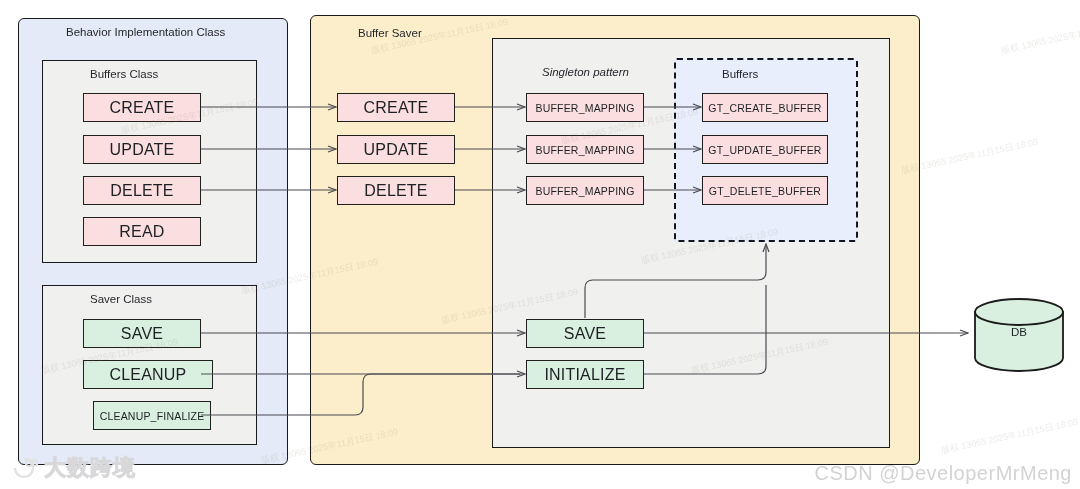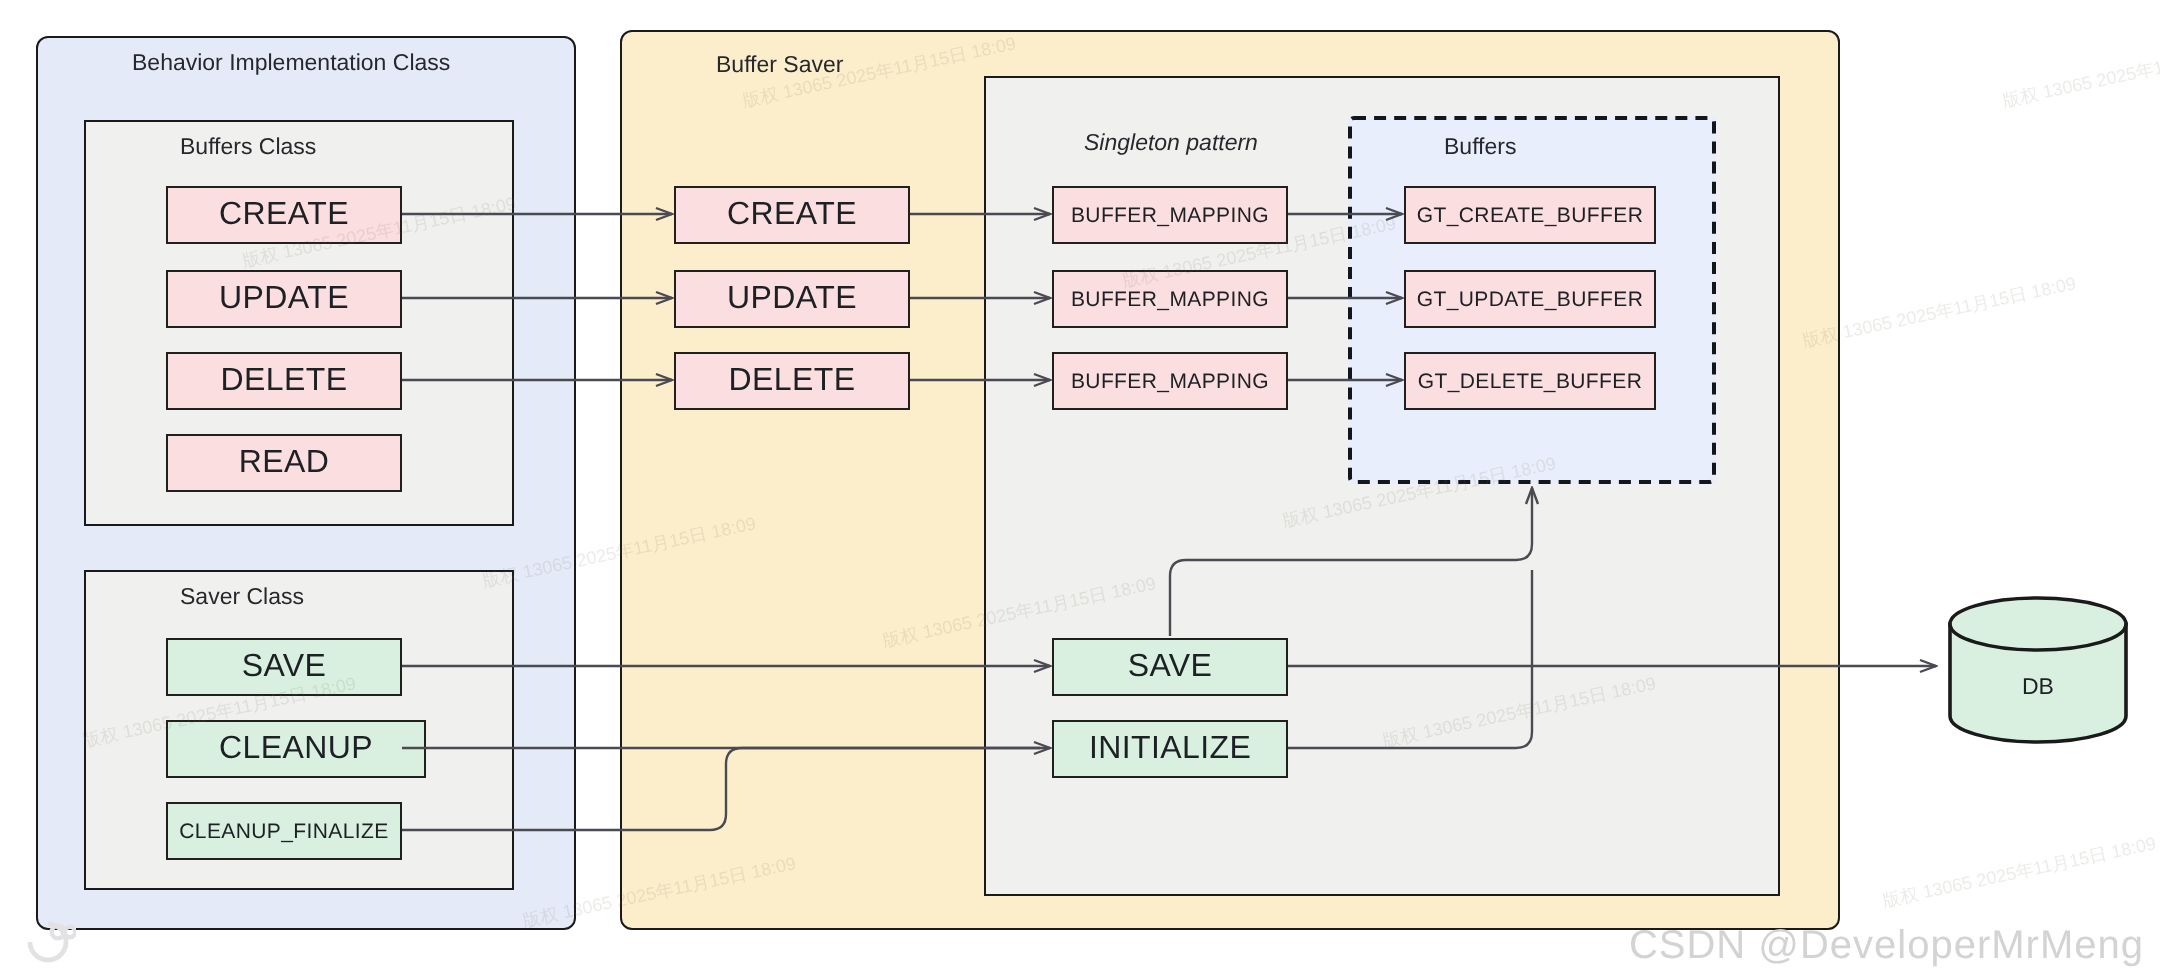--- a/index.html
+++ b/index.html
@@ -68,21 +68,21 @@
     position: absolute;
     width: 92px;
     height: 74px;
   }
   .db-label {
     position: absolute;
     width: 92px;
     text-align: center;
     font-size: 11.5px;
     color: #1d2024;
-    top: 40px;
+    top: 28px;
   }
 
   .wm-right {
     position: absolute;
     right: 8px;
     bottom: 4px;
     font-size: 20px;
     color: #d3d3d3;
     letter-spacing: .5px;
     white-space: nowrap;
@@ -127,21 +127,21 @@
   <div class="node pink" style="left:83px; top:93px; width:118px; height:29px;">CREATE</div>
   <div class="node pink" style="left:83px; top:135px; width:118px; height:29px;">UPDATE</div>
   <div class="node pink" style="left:83px; top:176px; width:118px; height:29px;">DELETE</div>
   <div class="node pink" style="left:83px; top:217px; width:118px; height:29px;">READ</div>
 
   <div class="plain-box" style="left:42px; top:285px; width:215px; height:160px;"></div>
   <div class="container-title" style="left:54px; top:293px;">Saver Class</div>
 
   <div class="node green" style="left:83px; top:319px; width:118px; height:29px;">SAVE</div>
   <div class="node green" style="left:83px; top:360px; width:130px; height:29px;">CLEANUP</div>
-  <div class="node green" style="left:83px; top:401px; width:118px; height:29px; font-size:10.5px;">CLEANUP_FINALIZE</div>
+  <div class="node green" style="left:93px; top:401px; width:118px; height:29px; font-size:10.5px;">CLEANUP_FINALIZE</div>
 
   <div class="container-box" style="left:310px; top:15px; width:610px; height:450px; background:#fceecb;"></div>
   <div class="container-title" style="left:322px; top:27px;">Buffer Saver</div>
 
   <div class="node pink" style="left:337px; top:93px; width:118px; height:29px;">CREATE</div>
   <div class="node pink" style="left:337px; top:135px; width:118px; height:29px;">UPDATE</div>
   <div class="node pink" style="left:337px; top:176px; width:118px; height:29px;">DELETE</div>
 
   <div class="plain-box" style="left:492px; top:38px; width:398px; height:410px;"></div>
   <div class="container-title" style="left:506px; top:66px;font-style:italic;">Singleton pattern</div>
@@ -216,17 +216,18 @@
   <div class="wm-tile" style="left:690px; top:350px;">版权 13065 2025年11月15日 18:09</div>
   <div class="wm-tile" style="left:940px; top:430px;">版权 13065 2025年11月15日 18:09</div>
   <div class="wm-tile" style="left:260px; top:440px;">版权 13065 2025年11月15日 18:09</div>
 
   <div class="wm-left">
     <svg width="26" height="24" viewBox="0 0 26 24">
       <path d="M3,12 a9,9 0 1 0 9,-9" fill="none" stroke="#e2e2e4" stroke-width="2.4"></path>
       <circle cx="17" cy="7" r="3.2" fill="none" stroke="#e2e2e4" stroke-width="2.2"></circle>
       <circle cx="23" cy="7" r="2.6" fill="none" stroke="#e2e2e4" stroke-width="2.2"></circle>
     </svg>
+    <span class="wm-left-text">大数跨境</span>
   </div>
 
   <div class="wm-right">CSDN @DeveloperMrMeng</div>
 
 </div>
 
 </body></html>

